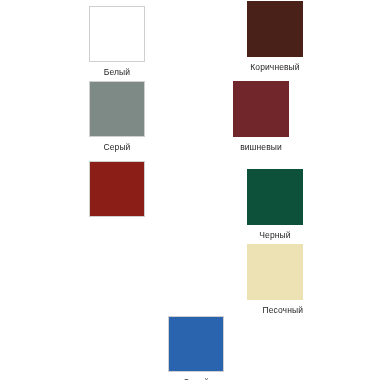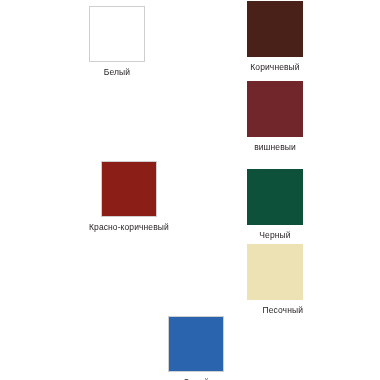--- a/index.html
+++ b/index.html
@@ -52,27 +52,30 @@
 
 <div id="palette" style="background: rgb(255, 255, 255);">
     <div class="swatch-cell" style="left: 89px; top: 6px; justify-content: space-between;">
       <div class="chip" style="background: rgb(255, 255, 255);"></div>
       <div class="caption" style="color: rgb(35, 31, 32);">Белый</div>
     </div>
     <div class="swatch-cell" style="left: 247px; top: 1px;">
       <div class="chip no-edge" style="background: rgb(74, 33, 24);"></div>
       <div class="caption" style="color: rgb(35, 31, 32);">Коричневый</div>
     </div>
-    <div class="swatch-cell" style="left: 247px; top: 81px;">
+    <div class="swatch-cell" style="left: 89px; top: 81px;">
+      <div class="chip" style="background: rgb(125, 138, 134);"></div>
+      <div class="caption" style="color: rgb(35, 31, 32);">Серый</div>
+    </div>
+    <div class="swatch-cell" style="left: 233px; top: 81px;">
       <div class="chip no-edge" style="background: rgb(112, 38, 42);"></div>
       <div class="caption" style="color: rgb(35, 31, 32);">вишневыи</div>
     </div>
     <div class="swatch-cell" style="left: 89px; top: 161px;">
       <div class="chip" style="background: rgb(139, 31, 23);"></div>
-      <div class="caption" style="color: rgb(35, 31, 32);">Красно-коричневый</div>
     </div>
     <div class="swatch-cell" style="left: 247px; top: 169px;">
       <div class="chip no-edge" style="background: rgb(13, 81, 58);"></div>
       <div class="caption" style="color: rgb(35, 31, 32);">Черный</div>
     </div>
     <div class="swatch-cell" style="left: 247px; top: 244px; align-items: flex-end;">
       <div class="chip no-edge" style="background: rgb(236, 226, 180);"></div>
       <div class="caption" style="color: rgb(35, 31, 32);">Песочный</div>
     </div>
     <div class="swatch-cell" style="left: 168px; top: 316px;">

